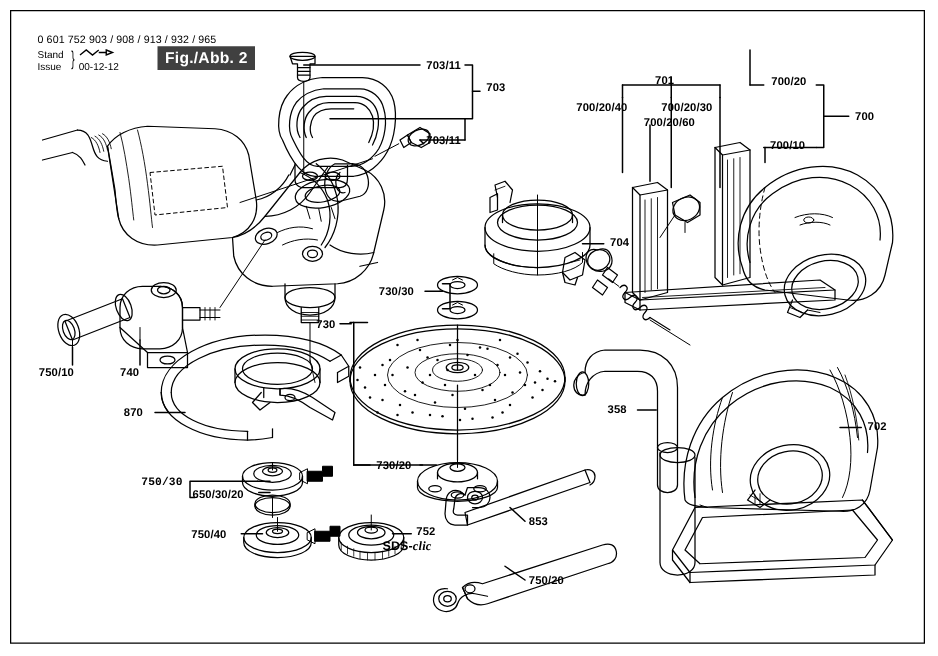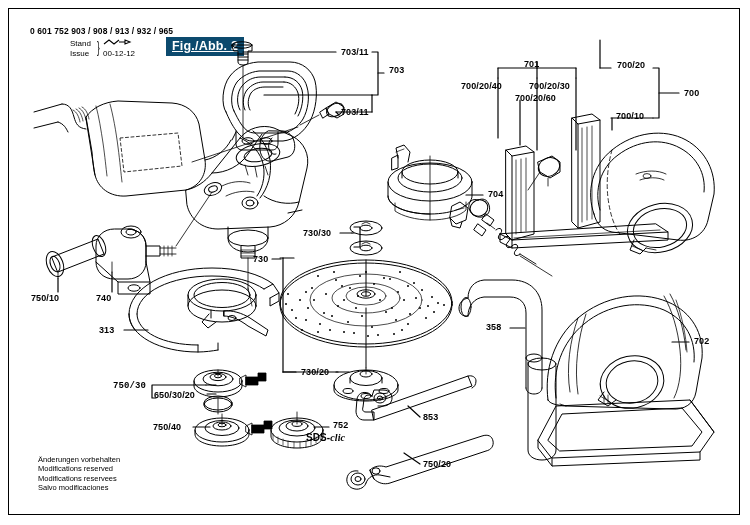--- a/index.html
+++ b/index.html
@@ -32,27 +32,25 @@
     left: 30px;
     top: 26px;
     width: 420px;
     height: 44px;
   }
   .hdr-part-no {
     font-size: 8.5px;
     letter-spacing: 0.1px;
     color: #000;
     white-space: nowrap;
-    font-weight: bold;
   }
   .hdr-row {
     position: relative;
     margin-top: 3px;
     height: 22px;
-    margin-left: 40px;
   }
   .hdr-stand {
     position: absolute;
     left: 0;
     top: 0;
     font-size: 8px;
     line-height: 9.5px;
   }
   .hdr-brace {
     position: absolute;
@@ -74,28 +72,27 @@
     position: absolute;
     left: 33px;
     top: 10px;
     font-size: 8px;
     line-height: 9.5px;
   }
   .hdr-figbox {
     position: absolute;
     left: 96px;
     top: -2px;
-    background: #0c4a6e;
+    background: #404040;
     color: #fff;
     font-size: 12.5px;
     font-weight: bold;
     padding: 2px 6px 3px 6px;
     letter-spacing: 0.2px;
     white-space: nowrap;
-    text-decoration: underline;
   }
   
   #footer {
     position: absolute;
     left: 38px;
     top: 455px;
     font-size: 7.5px;
     line-height: 9.4px;
     color: #000;
   }
@@ -659,32 +656,26 @@
   <div class="lbl" style="left:483px; top:93px;margin-left:32px;">700/20/60</div>
   <div class="lbl" style="left:529px; top:81px;">700/20/30</div>
   <div class="lbl" style="left:617px; top:60px;">700/20</div>
   <div class="lbl" style="left:684px; top:88px;">700</div>
   <div class="lbl" style="left:616px; top:111px;">700/10</div>
   <div class="lbl" style="left:488px; top:189px;">704</div>
   <div class="lbl" style="left:303px; top:228px;">730/30</div>
   <div class="lbl" style="left:253px; top:254px;">730</div>
   <div class="lbl" style="left:31px;  top:293px;">750/10</div>
   <div class="lbl" style="left:96px;  top:293px;">740</div>
-  <div class="lbl" style="left:99px;  top:325px;">313</div>
+  <div class="lbl" style="left:99px;  top:325px;">870</div>
   <div class="lbl" style="left:486px; top:322px;">358</div>
   <div class="lbl" style="left:694px; top:336px;">702</div>
   <div class="lbl" style="left:301px; top:367px;">730/20</div>
   <div class="lbl" style="left:113px; top:381px;font-family:Liberation Mono, monospace;">750/30</div>
   <div class="lbl" style="left:154px; top:390px;">650/30/20</div>
   <div class="lbl" style="left:153px; top:422px;">750/40</div>
   <div class="lbl" style="left:333px; top:420px;">752</div>
   <div class="lbl sds" style="left:306px; top:432px;"><span>SDS-</span><span class="sds-italic">clic</span></div>
   <div class="lbl" style="left:423px; top:412px;">853</div>
   <div class="lbl" style="left:423px; top:459px;">750/20</div>
 
-  <div id="footer">
-    <div>Änderungen vorbehalten</div>
-    <div>Modifications reserved</div>
-    <div>Modifications reservees</div>
-    <div>Salvo modificaciones</div>
-  </div>
 
 </div>
 
 </body></html>

